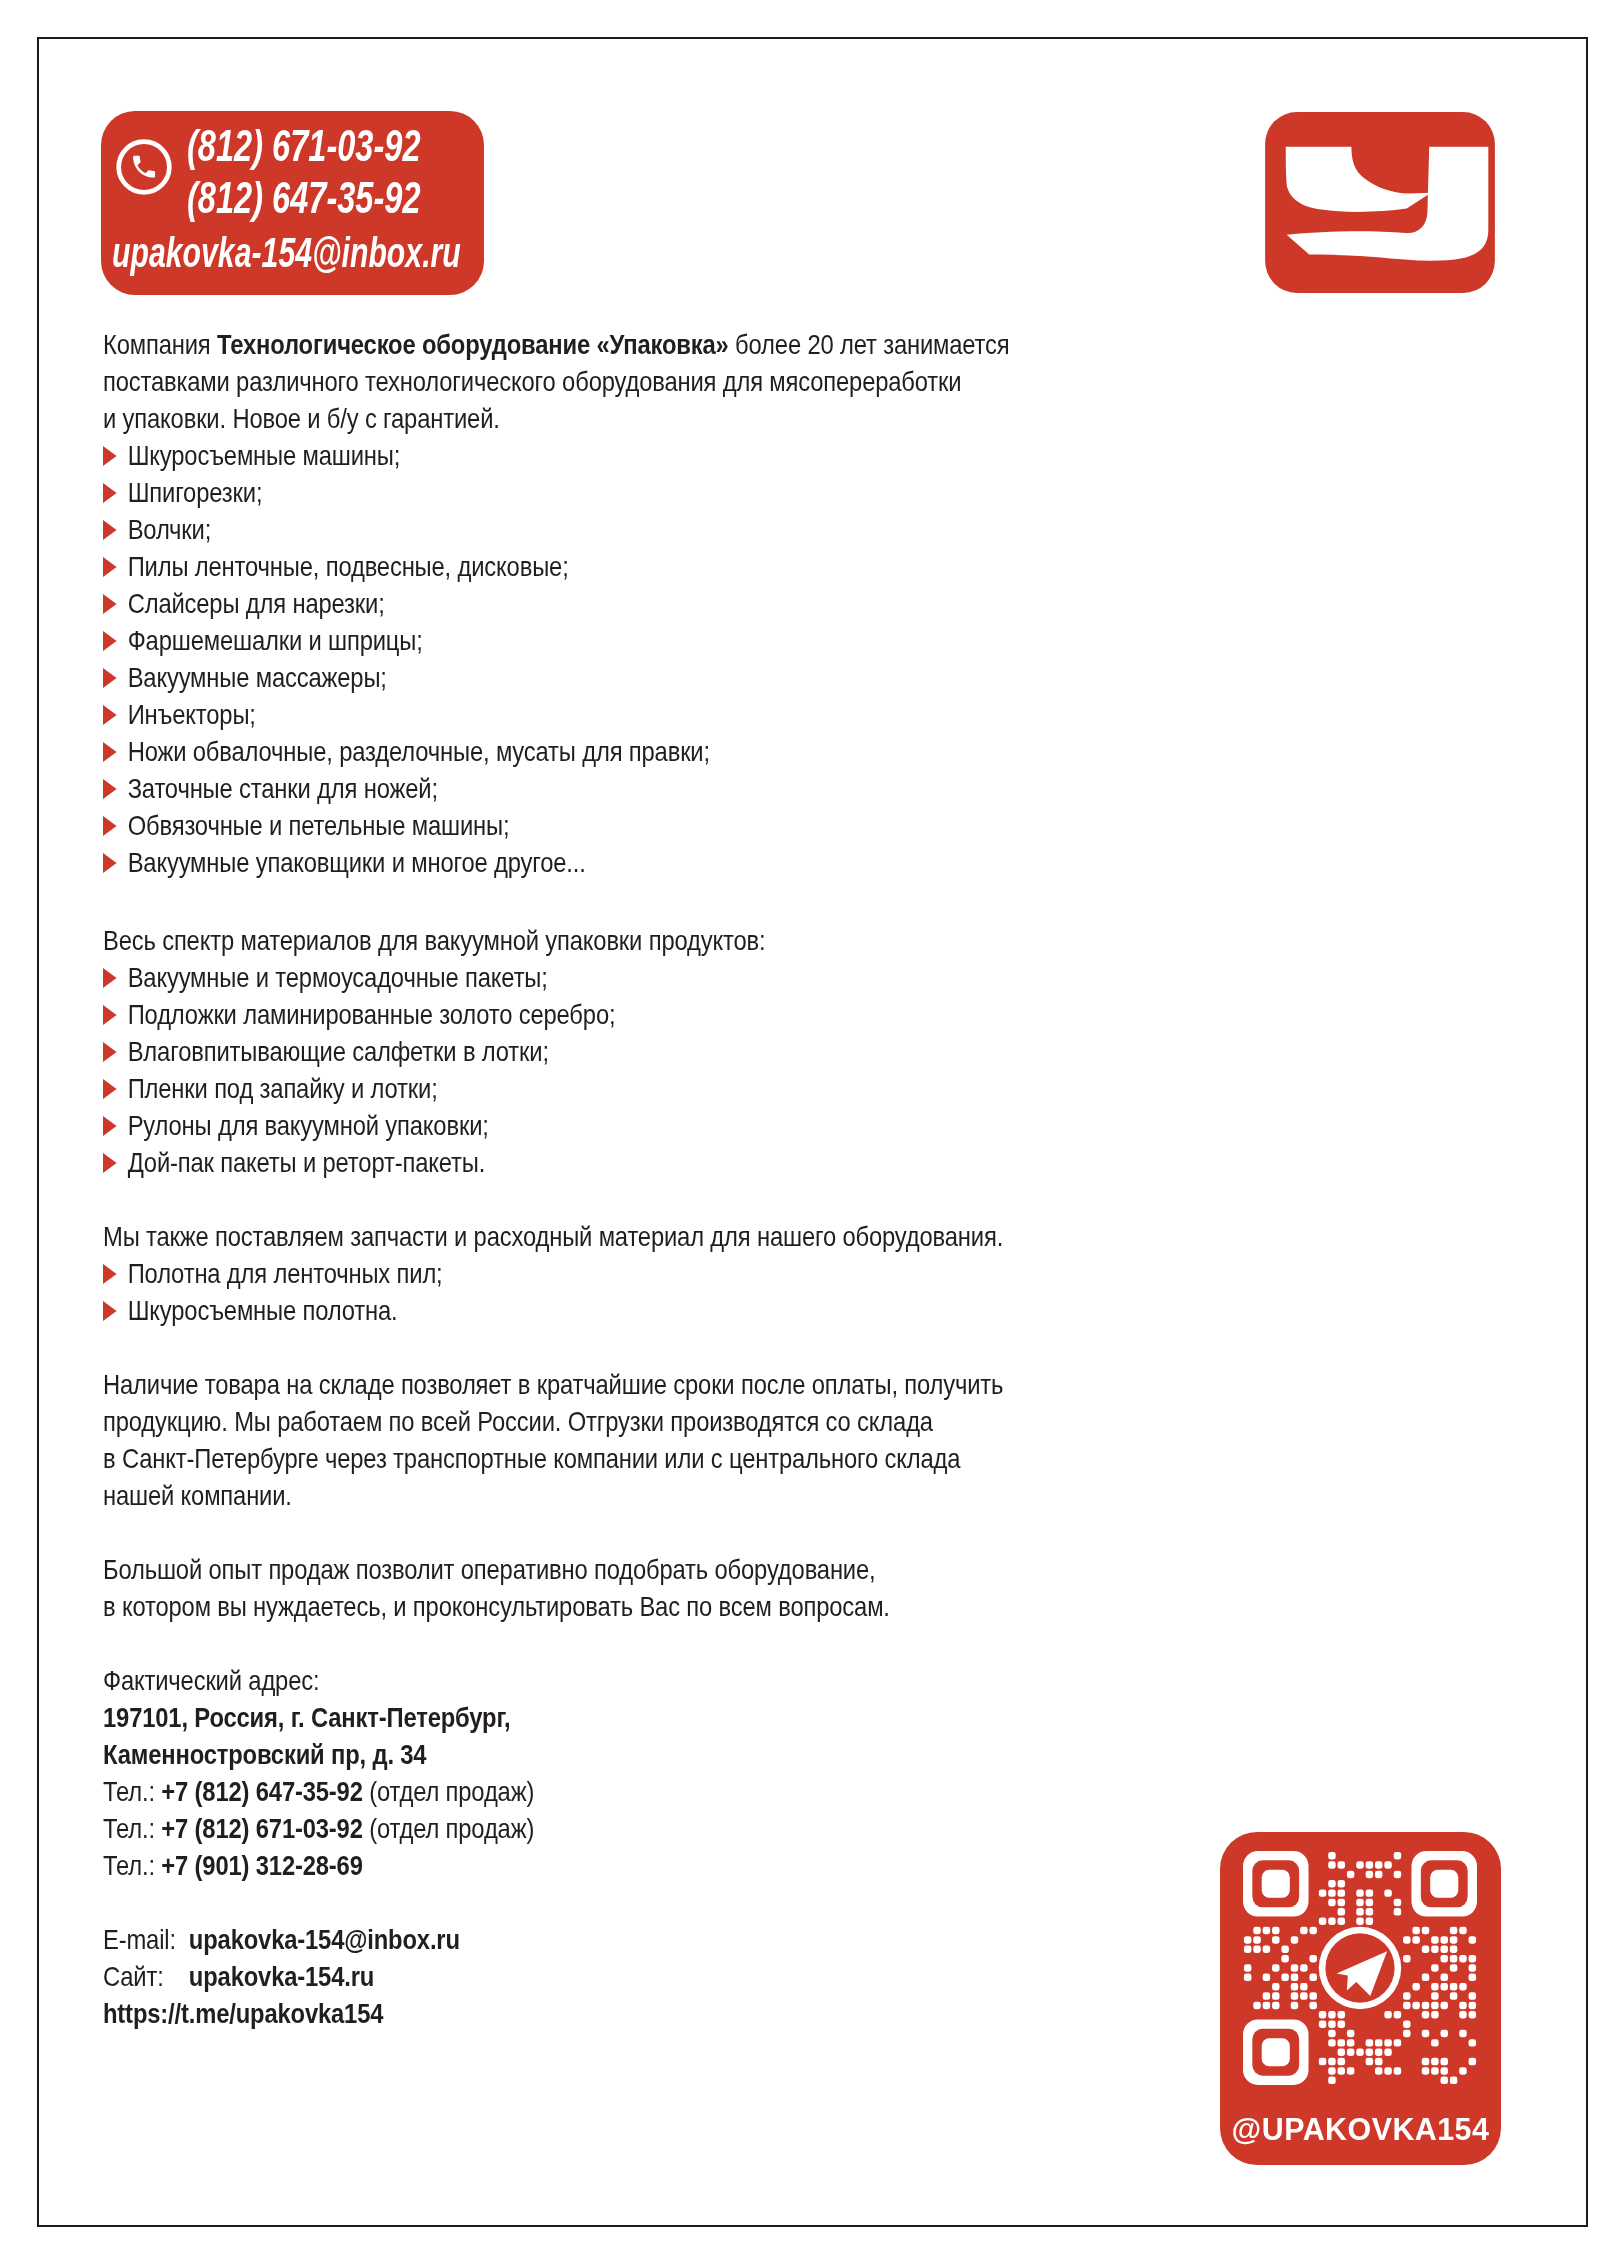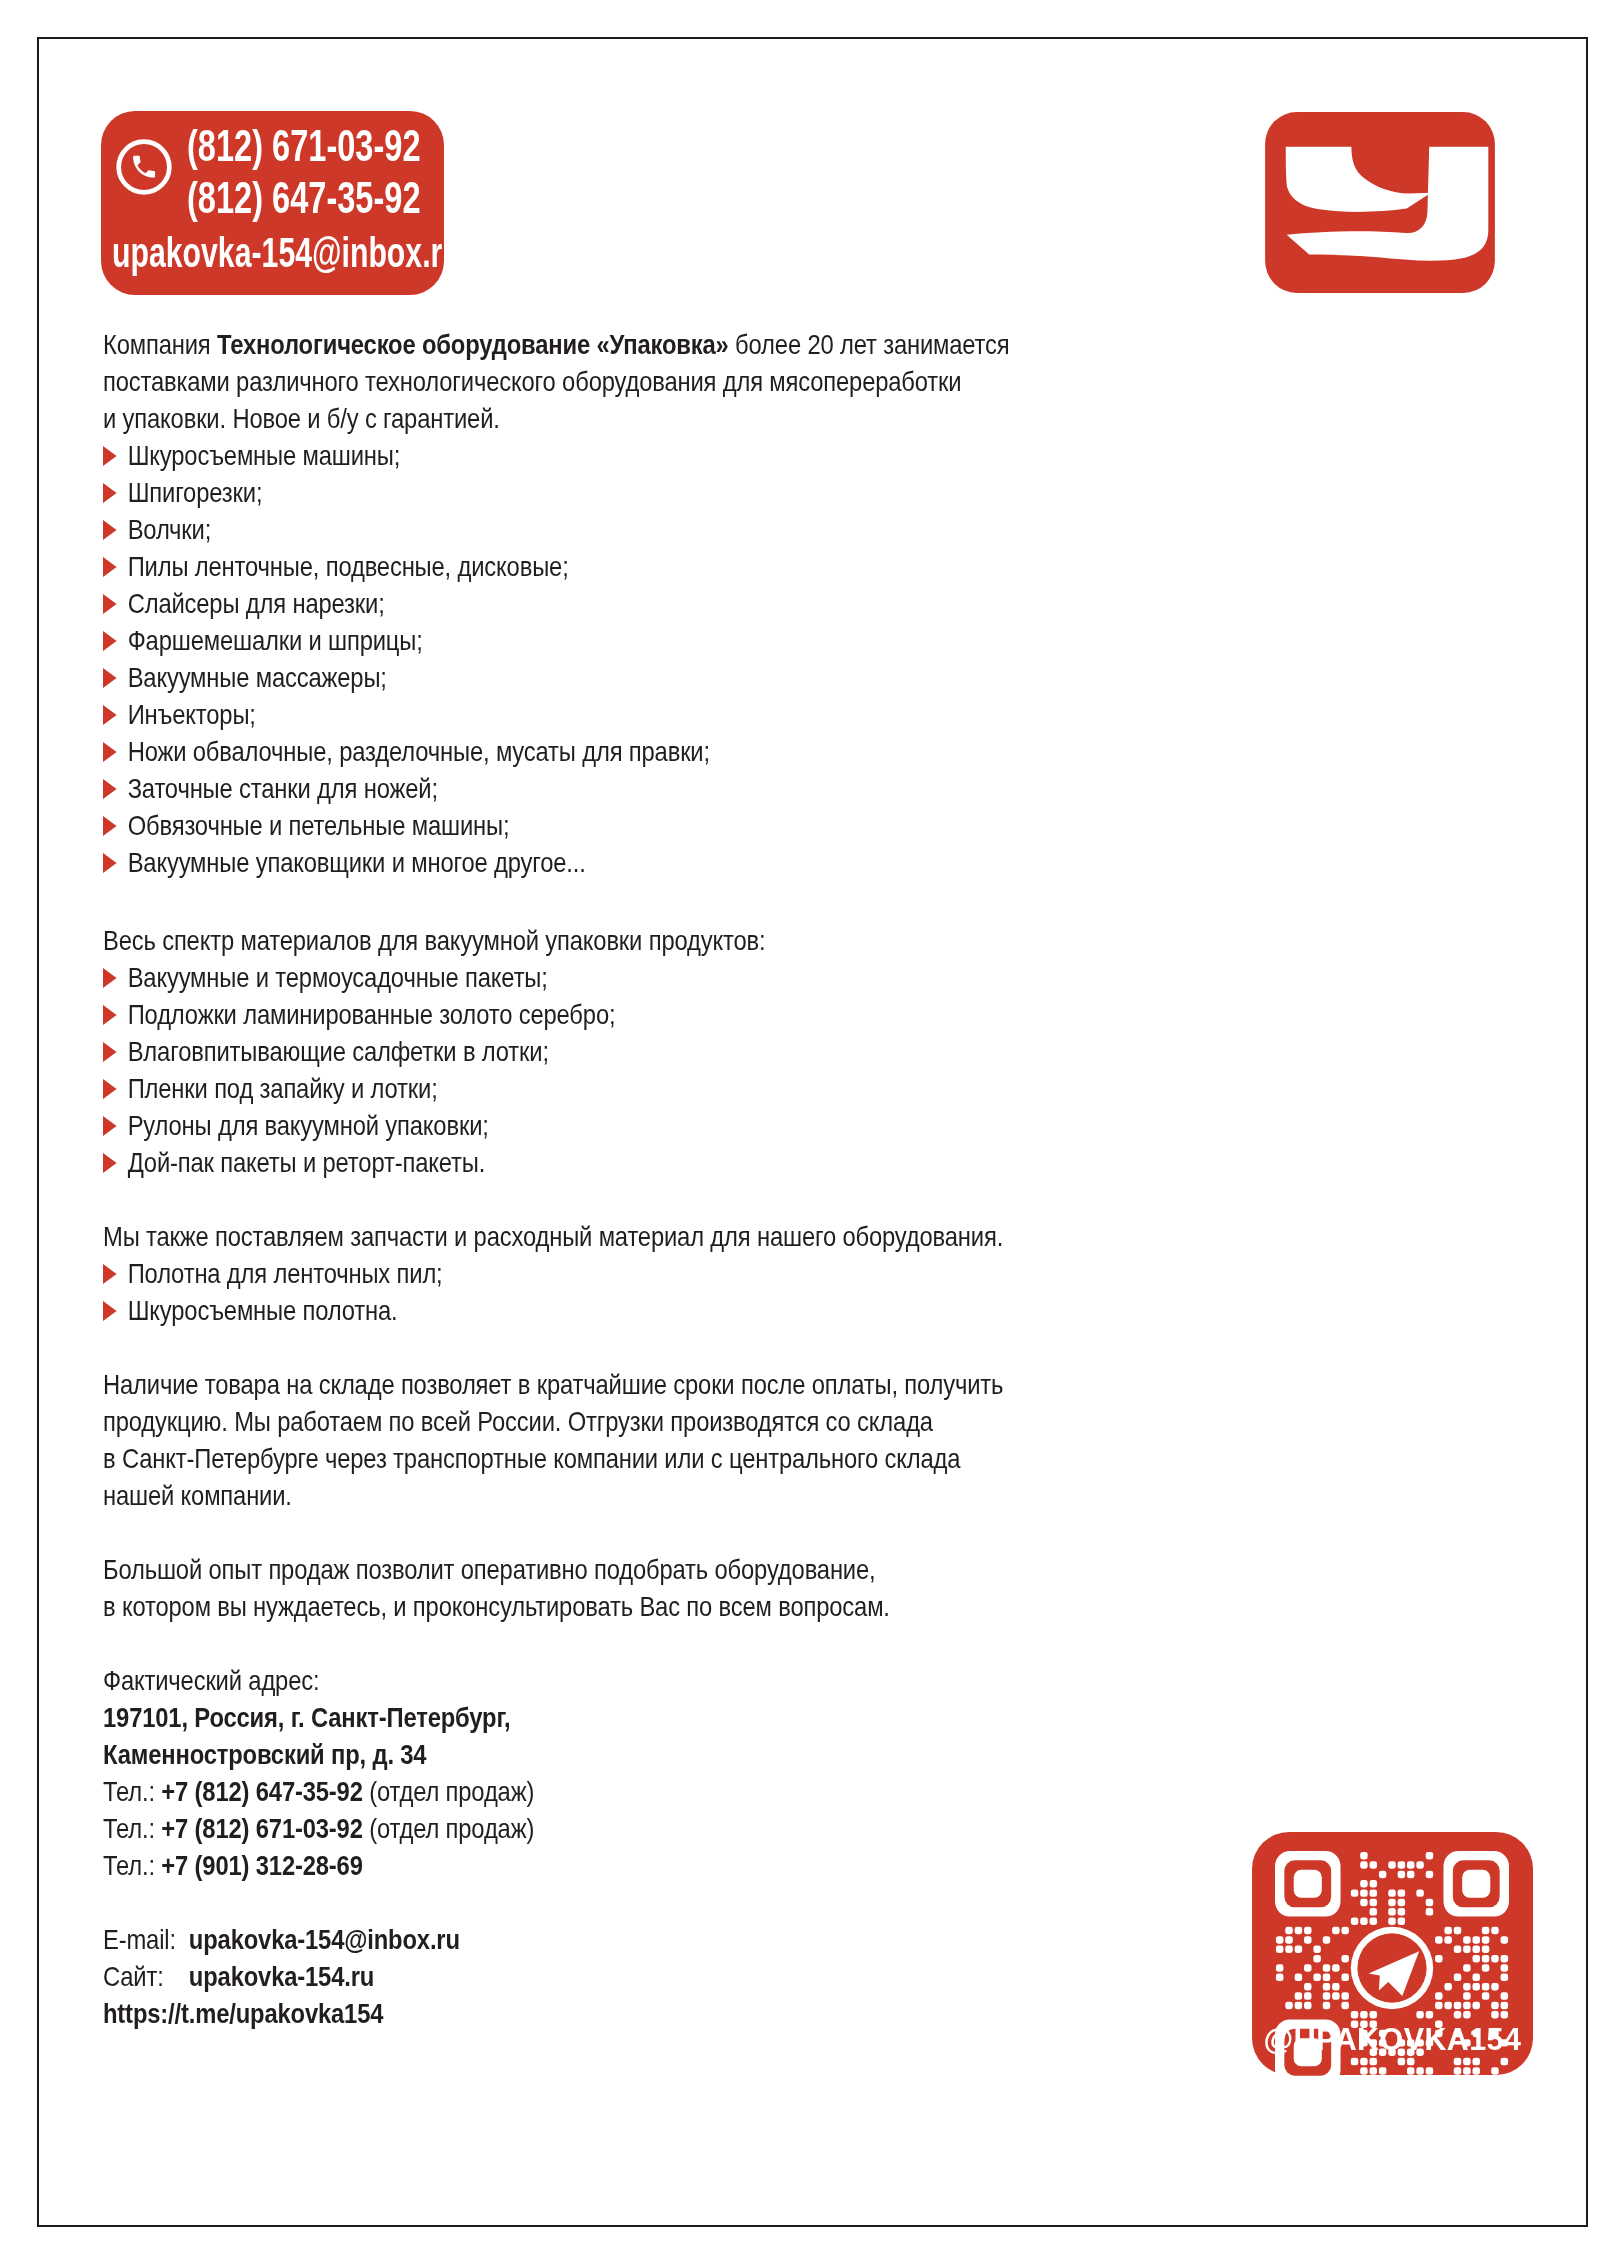--- a/index.html
+++ b/index.html
@@ -9,22 +9,22 @@
   }
   html,body{margin:0;padding:0;background:#fff;}
   .page{
     position:relative;width:1624px;height:2265px;background:#fff;
     font-family:"Liberation Sans",sans-serif;color:var(--text);
     overflow:hidden;
   }
   .frame{position:absolute;left:37px;top:37px;right:36px;bottom:38px;border:2.8px solid var(--border);}
 
   
-  .contact-box{position:absolute;left:101px;top:111px;width:343px;height:184px;
-    border-radius:34px;background:var(--accent);}
+  .contact-box{position:absolute;left:101px;top:111px;width:383px;height:184px;
+    border-radius:34px;background:var(--accent);font-style:italic;}
   .phone-icon{position:absolute;left:13px;top:26px;width:60px;height:60px;}
   .phones{position:absolute;left:86px;top:9.4px;}
   .phones .pnum{font-weight:bold;color:#fff;font-size:44px;line-height:52px;
     transform:scaleX(.74);transform-origin:0 0;white-space:nowrap;}
   .box-email{position:absolute;left:11.2px;top:116px;font-weight:bold;color:#fff;
     font-size:42px;line-height:52px;transform:scaleX(.72);transform-origin:0 0;white-space:nowrap;}
 
   
   .logo{position:absolute;left:1265px;top:112px;width:230px;height:181px;}
   .af{fill:var(--accent);} .wf{fill:#fff;}
@@ -38,21 +38,21 @@
   ul.list{margin:0;padding:0;list-style:none;}
   ul.list li{display:flex;align-items:center;height:37px;white-space:nowrap;}
   .tri{width:0;height:0;border-left:16px solid var(--accent);
     border-top:10.3px solid transparent;border-bottom:10.3px solid transparent;
     margin-right:13px;flex:none;}
   b{font-weight:bold;}
   .bold{font-weight:bold;}
   .lbl{display:inline-block;width:101px;}
 
   
-  .qr-box{position:absolute;left:1252px;top:1832px;width:281px;height:243px;
+  .qr-box{position:absolute;left:1220px;top:1832px;width:281px;height:333px;
     border-radius:37px;background:var(--accent);}
   #qr{position:absolute;left:23.4px;top:19px;}
   .qr-label{position:absolute;left:0;right:0;bottom:17px;text-align:center;
     color:#fff;font-weight:bold;font-size:32px;letter-spacing:0.5px;transform:scaleX(.95);}
 </style>
 </head>
 <body>
 
 <div class="page">
   <div class="frame"></div>

